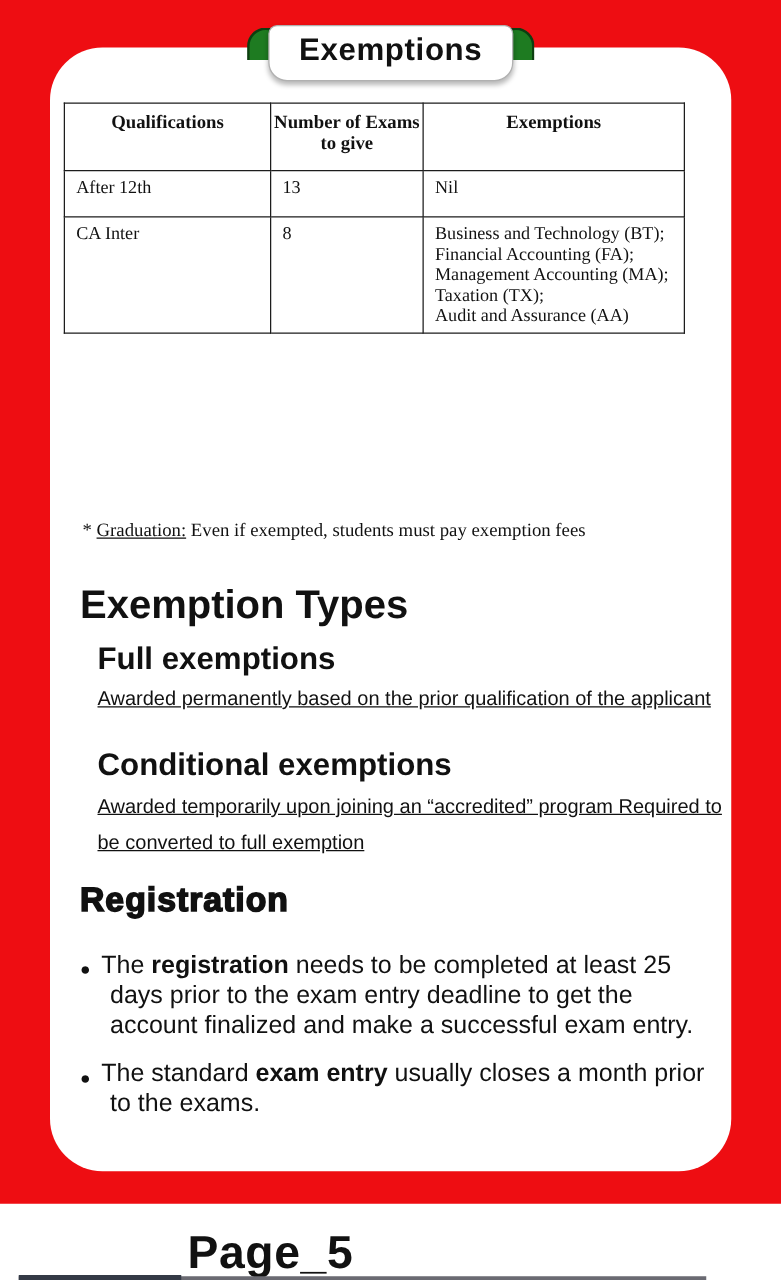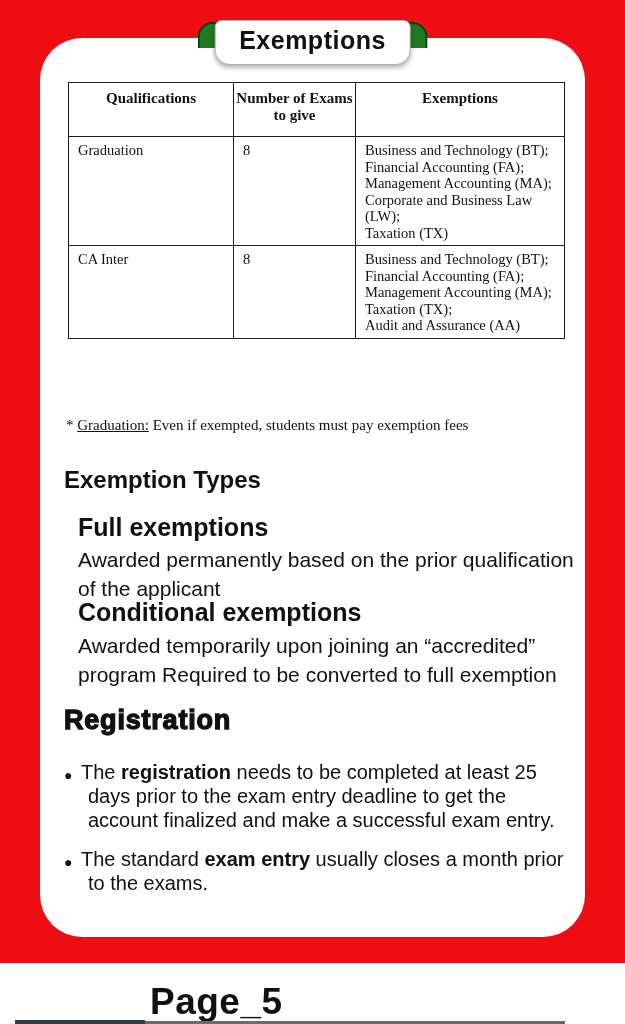--- a/index.html
+++ b/index.html
@@ -30,21 +30,21 @@
   .dome.right { right:-17px; }
   .tab {
     position:relative; z-index:2;
     background:#ffffff; border:1px solid #b0b0b0;
     border-radius:7px 7px 15px 15px;
     padding:5px 24px 9px;
     box-shadow:0 3px 4px rgba(0,0,0,0.28);
   }
   .tab-title { font-size:25px; font-weight:bold; letter-spacing:0.5px; white-space:nowrap; }
   
-  .table-wrap { position:absolute; left:68px; top:82px; z-index:2; }
+  .table-wrap { position:absolute; left:51px; top:82px; z-index:2; }
   table { border-collapse:collapse; font-family:"Liberation Serif", serif; table-layout:fixed; }
   th, td { border:1.5px solid #1c1c1c; vertical-align:top; }
   th {
     font-size:15px; font-weight:bold; text-align:center;
     padding:7px 2px 0; height:54px;
   }
   td {
     font-size:14.5px; line-height:16.5px;
     padding:5px 4px 4px 9px; white-space:pre-line; text-align:left;
   }
@@ -52,23 +52,23 @@
   tr.r1 td { height:92px; }
   tr.r2 td { height:92px; }
   tr.r3 td { height:56px; }
   
   .footnote {
     position:absolute; left:66px; top:417px; z-index:2;
     font-family:"Liberation Serif", serif; font-size:15px;
   }
   .fn-label { text-decoration:underline; }
   
-  .h-main  { position:absolute; left:64px; z-index:2; font-size:24px; font-weight:bold; line-height:1.05; }
+  .h-main  { position:absolute; left:64px; z-index:2; font-size:32px; font-weight:bold; line-height:1.05; }
   .h-sub   { position:absolute; left:78px; z-index:2; font-size:25px; font-weight:bold; line-height:1.05; }
-  .p-body  { position:absolute; left:78px; z-index:2; font-size:21px; line-height:29px; max-width:505px; }
+  .p-body  { position:absolute; left:78px; z-index:2; font-size:16px; line-height:29px; max-width:505px;text-decoration:underline; }
   #exemption-types-title { top:467px; }
   #full-heading { top:514px; }
   #full-body    { top:545px; }
   #cond-heading { top:599px; }
   #cond-body    { top:631px; }
   #registration-title {
     top:706px; font-size:27px;
     -webkit-text-stroke:1.3px #111; letter-spacing:0.8px;
   }
   
@@ -108,28 +108,24 @@
         <col style="width:209px">
     </colgroup>
     <thead>
       <tr>
         <th>Qualifications</th>
         <th>Number of Exams to give</th>
         <th>Exemptions</th>
       </tr>
     </thead>
     <tbody>
-      <tr class="r1">
-        <td>Graduation</td>
-        <td>8</td>
-        <td>Business and Technology (BT);
-Financial Accounting (FA);
-Management Accounting (MA);
-Corporate and Business Law (LW);
-Taxation (TX)</td>
+      <tr class="r0">
+        <td>After 12th</td>
+        <td>13</td>
+        <td>Nil</td>
       </tr>
       <tr class="r2">
         <td>CA Inter</td>
         <td>8</td>
         <td>Business and Technology (BT);
 Financial Accounting (FA);
 Management Accounting (MA);
 Taxation (TX);
 Audit and Assurance (AA)</td>
       </tr>

